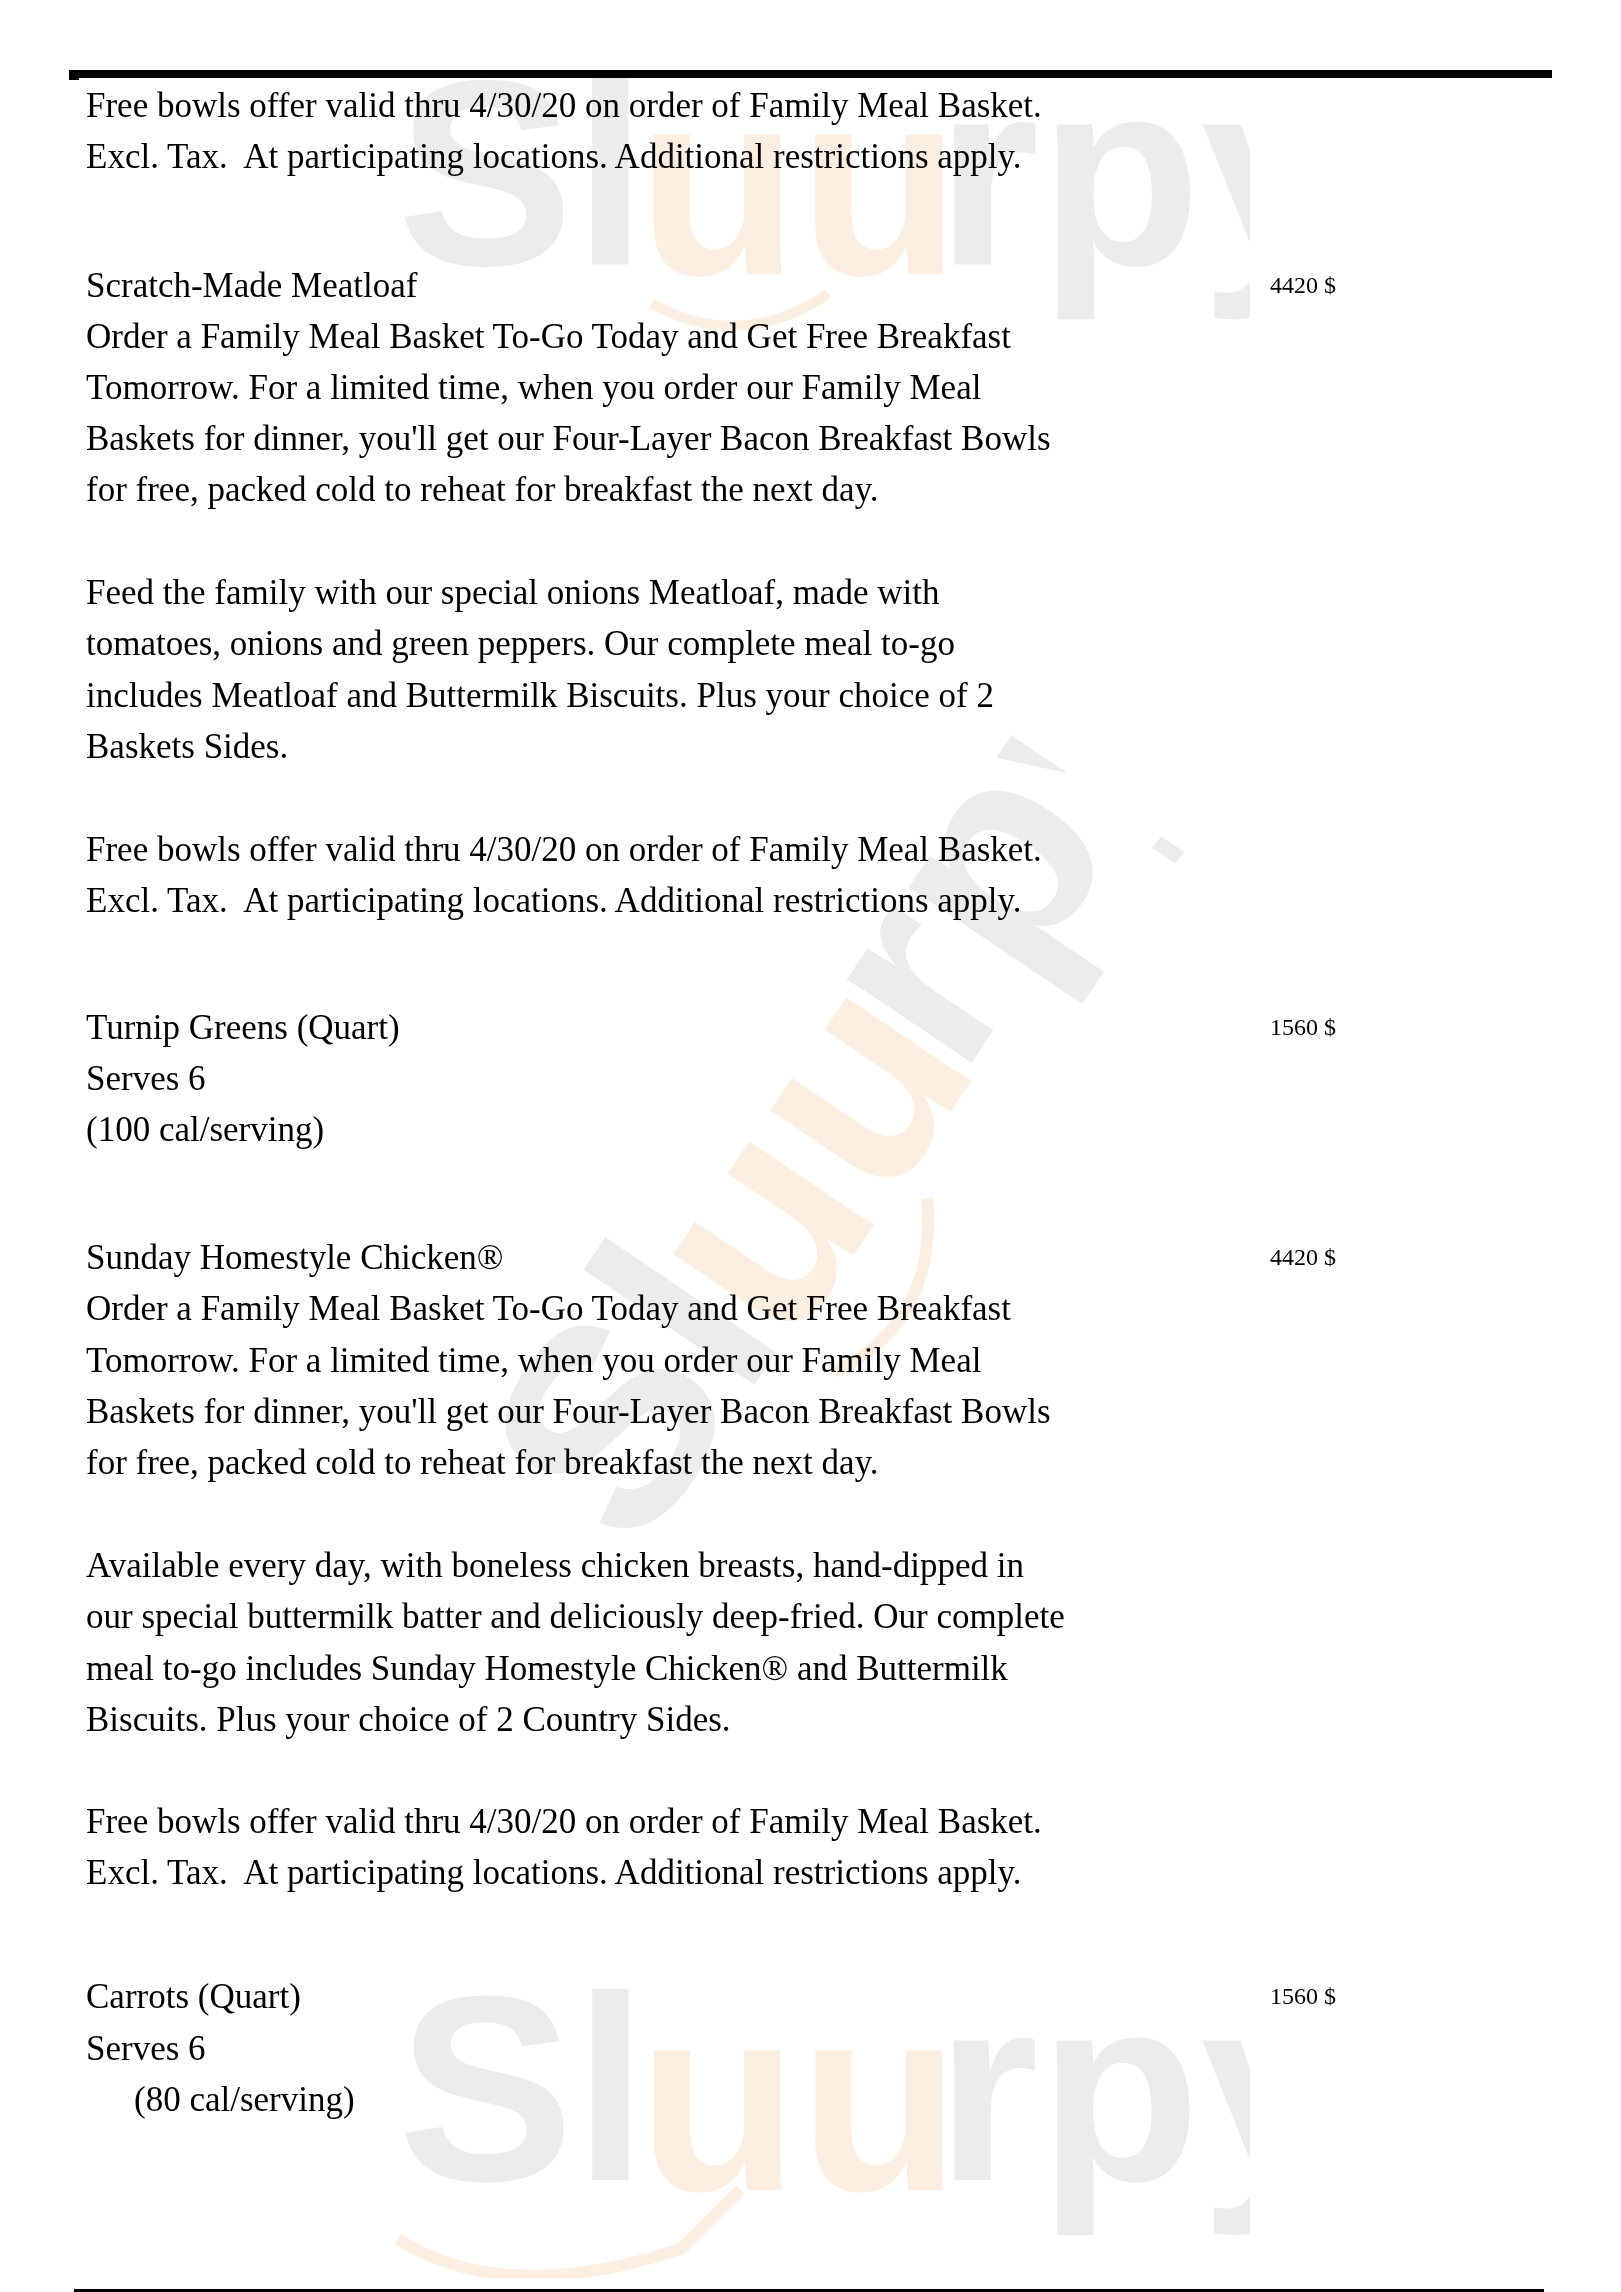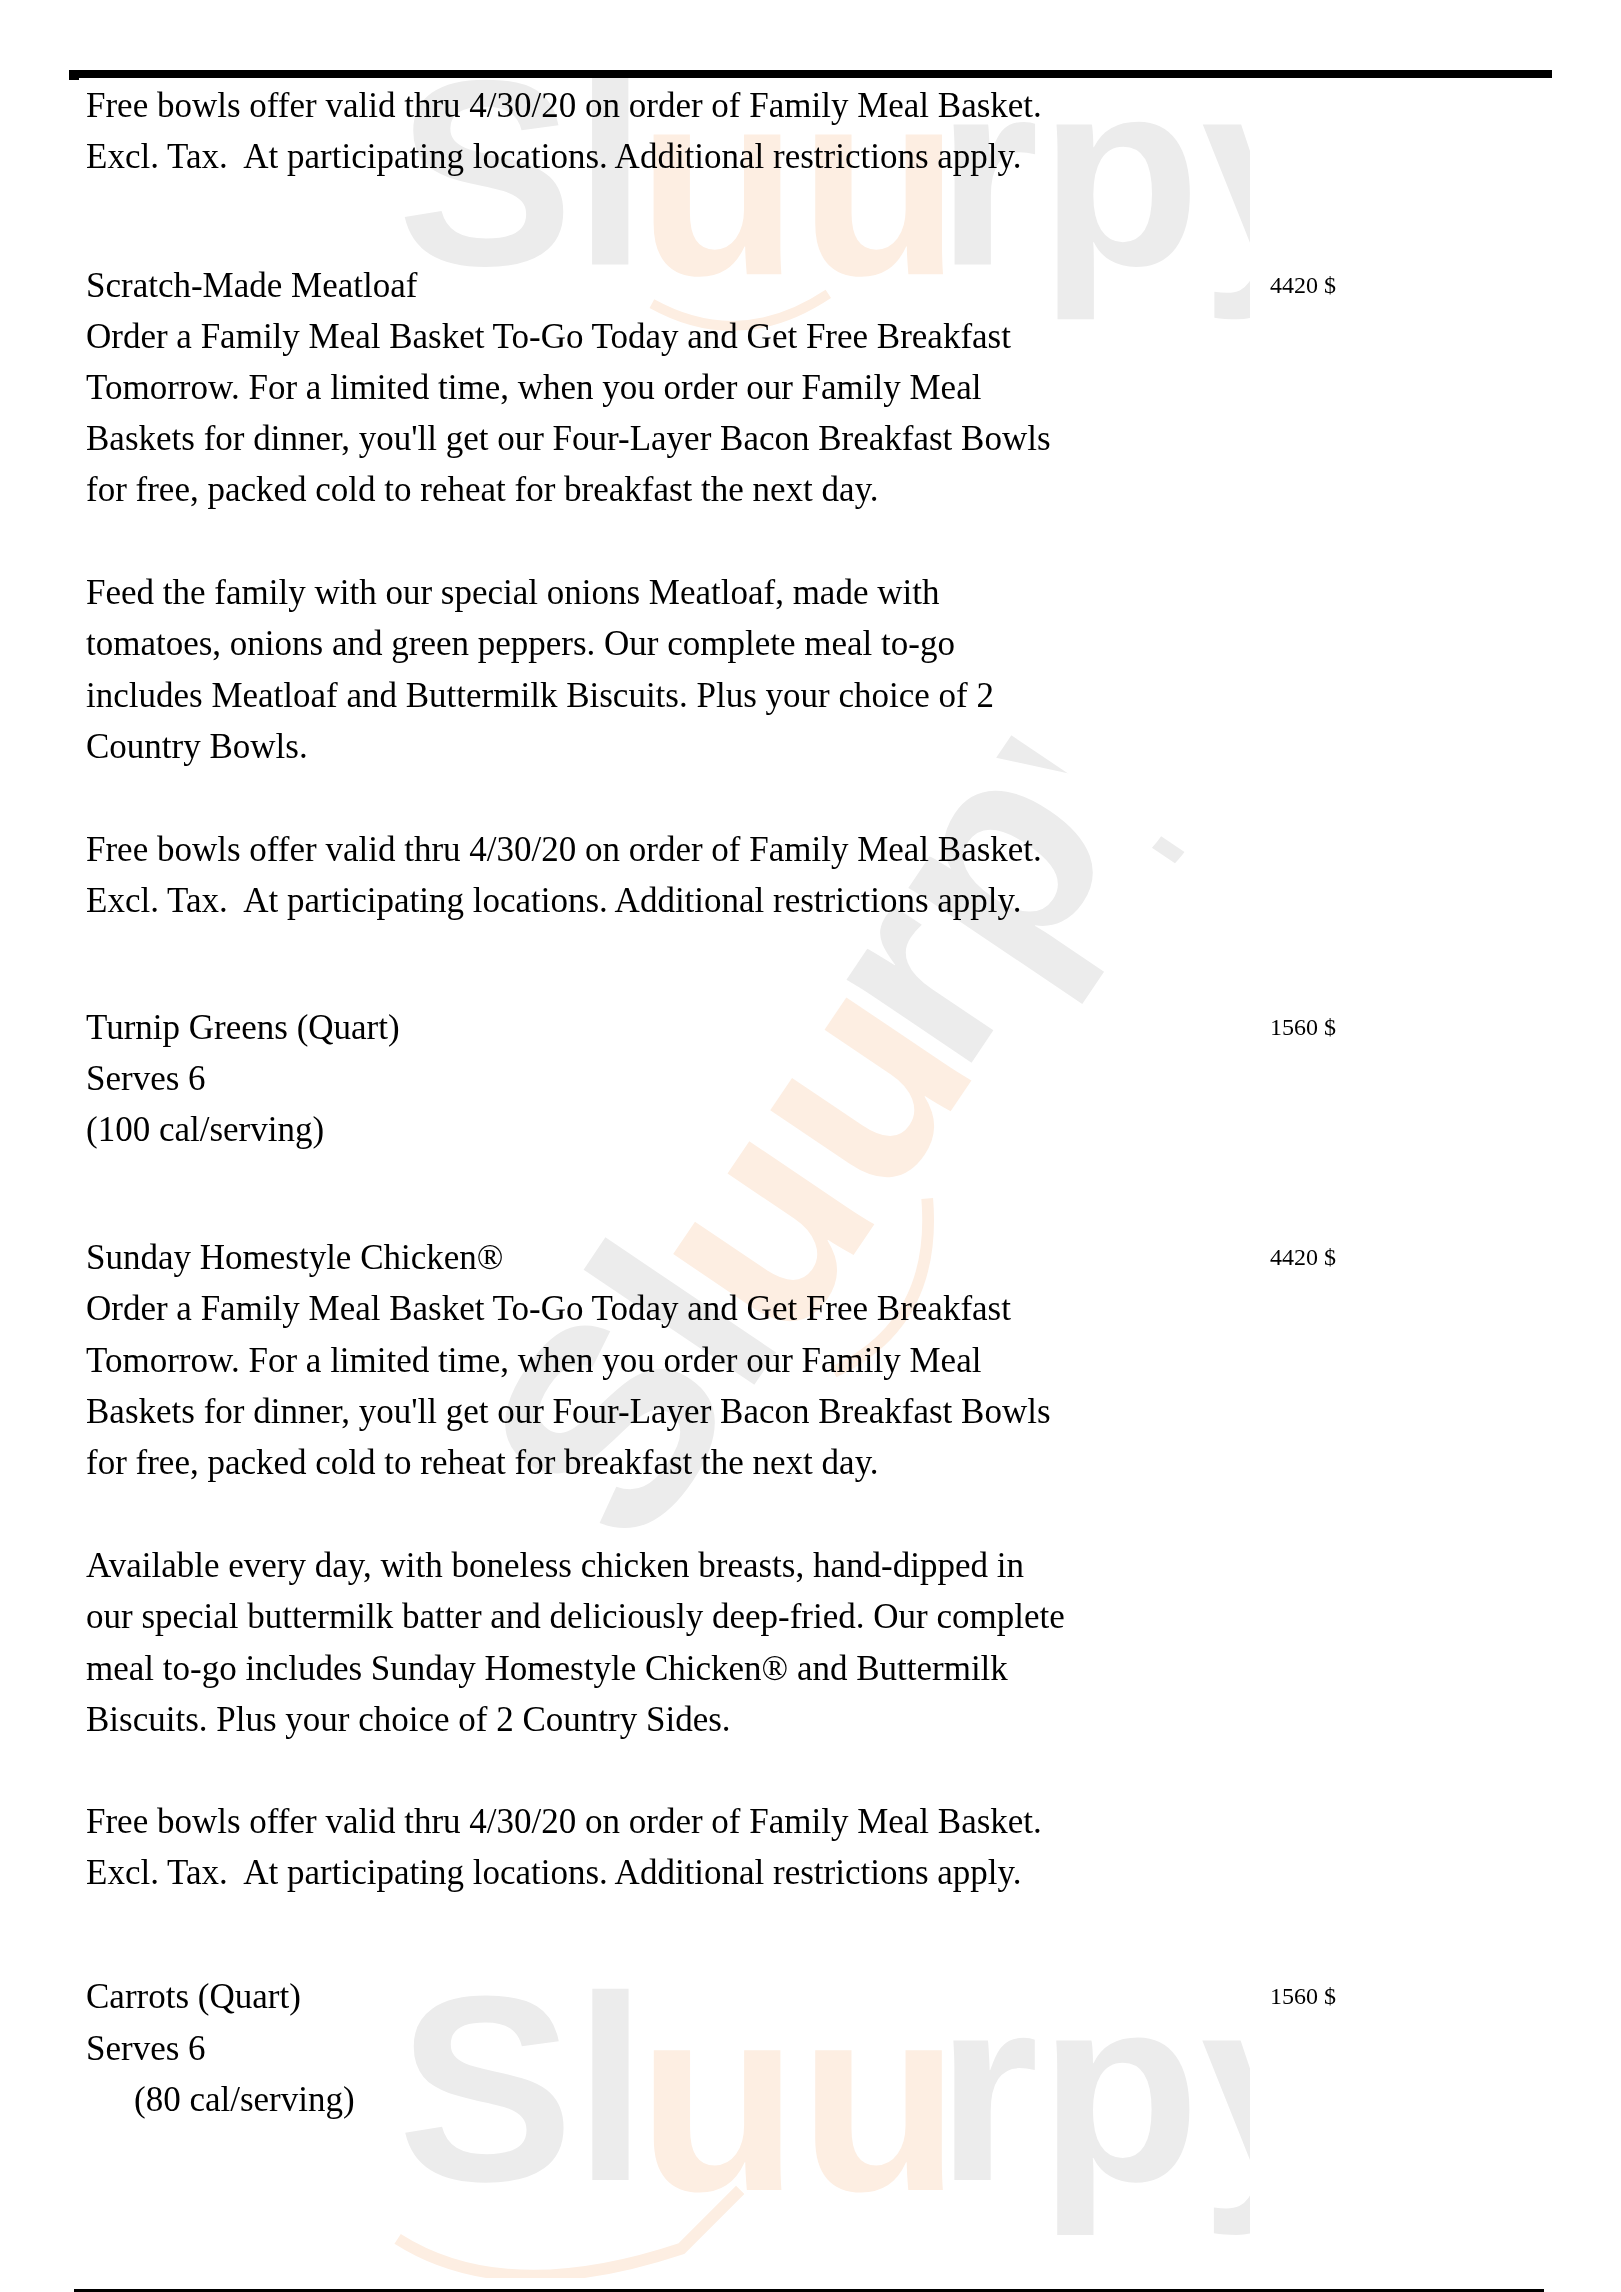--- a/index.html
+++ b/index.html
@@ -59,21 +59,21 @@
   <div>
     <div class="line" style="top:268px;">Scratch-Made Meatloaf</div>
     <div class="price" style="top:268px;">4420 $</div>
     <div class="line" style="top:319px;">Order a Family Meal Basket To-Go Today and Get Free Breakfast</div>
     <div class="line" style="top:370px;">Tomorrow. For a limited time, when you order our Family Meal</div>
     <div class="line" style="top:421px;">Baskets for dinner, you'll get our Four-Layer Bacon Breakfast Bowls</div>
     <div class="line" style="top:472px;">for free, packed cold to reheat for breakfast the next day.</div>
     <div class="line" style="top:575px;">Feed the family with our special onions Meatloaf, made with</div>
     <div class="line" style="top:626px;">tomatoes, onions and green peppers. Our complete meal to-go</div>
     <div class="line" style="top:678px;">includes Meatloaf and Buttermilk Biscuits. Plus your choice of 2</div>
-    <div class="line" style="top:729px;">Country Bowls.</div>
+    <div class="line" style="top:729px;">Baskets Sides.</div>
     <div class="line" style="top:832px;">Free bowls offer valid thru 4/30/20 on order of Family Meal Basket.</div>
     <div class="line" style="top:883px;">Excl. Tax.  At participating locations. Additional restrictions apply.</div>
   </div>
 
   <div>
     <div class="line" style="top:1010px;">Turnip Greens (Quart)</div>
     <div class="price" style="top:1010px;">1560 $</div>
     <div class="line" style="top:1061px;">Serves 6</div>
     <div class="line" style="top:1112px;">(100 cal/serving)</div>
   </div>

